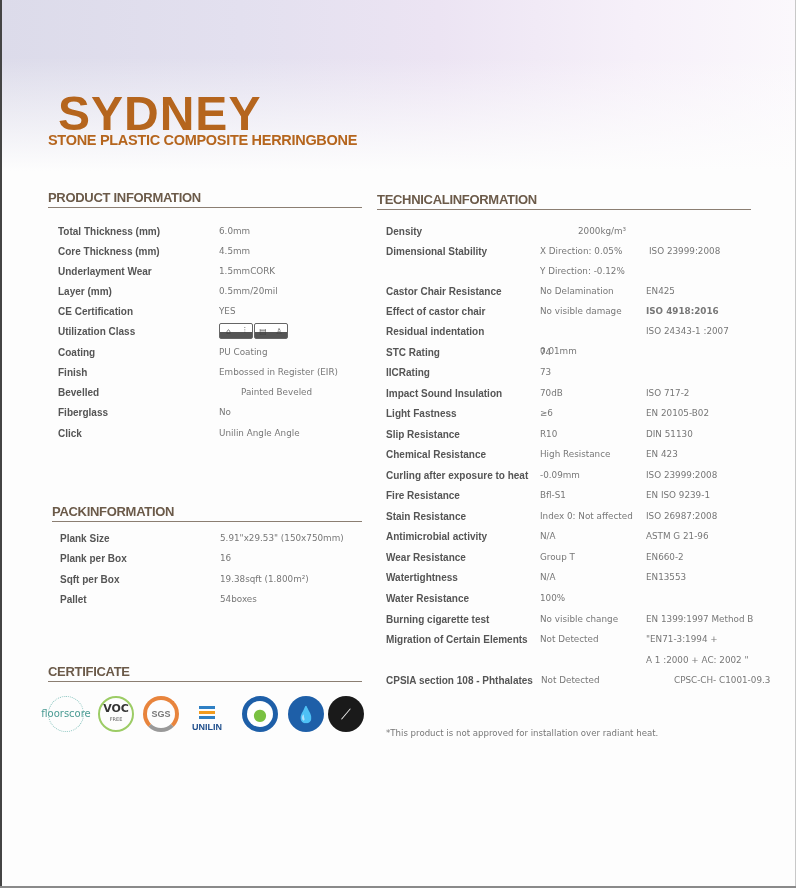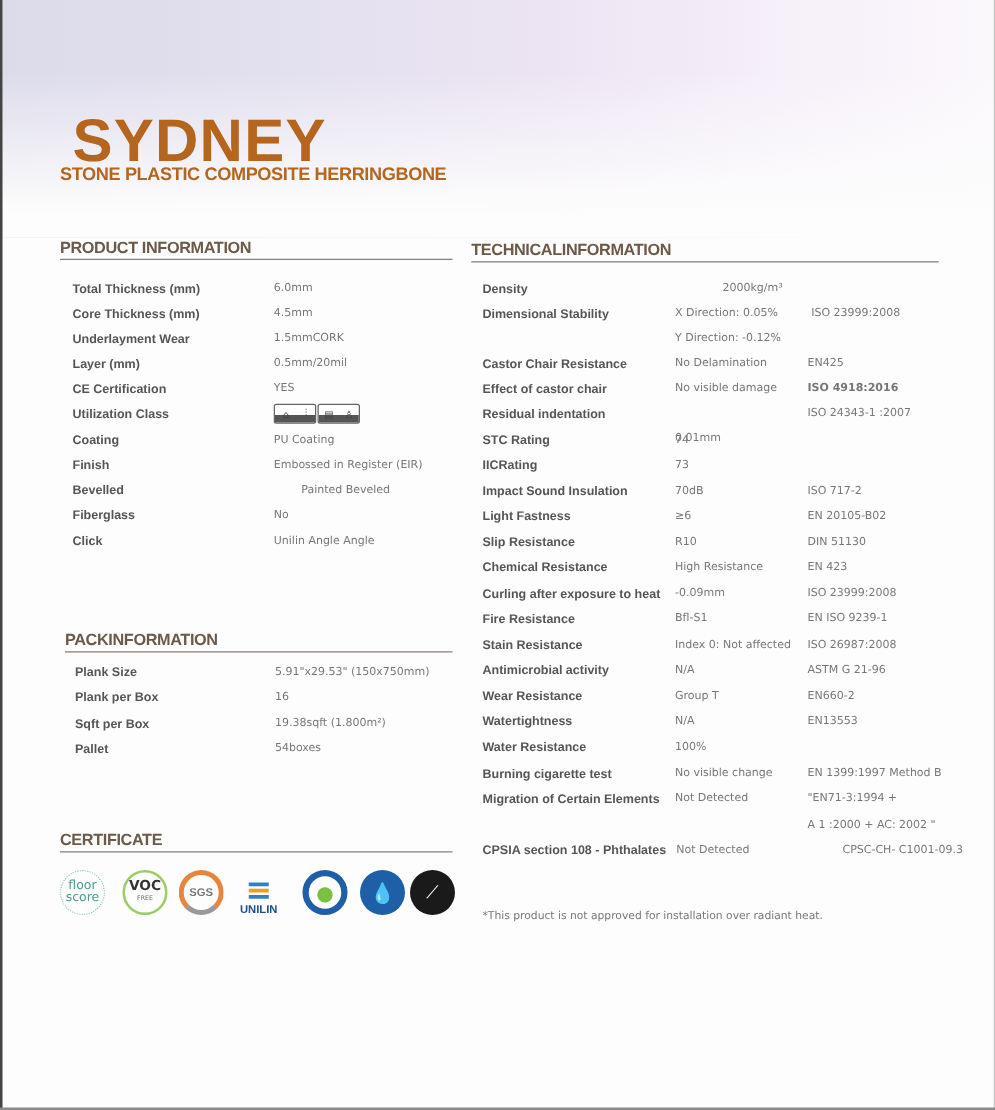--- a/index.html
+++ b/index.html
@@ -134,21 +134,21 @@
   </div>
   <div class="row" style="left:60px; top:594px;">
     <span class="lbl">Pallet</span>
     <span class="val" style="left:160px;">54boxes</span>
   </div>
 </div>
 
 <div class="section-head" style="left:48px; top:664px; width:314px;">CERTIFICATE</div>
 
 <div class="cert-logos">
-  <div class="logo" style="left:0; border:1.5px dotted #8cc6c0; flex-direction:column; line-height:10px;">
+  <div class="logo" style="left:0; border:1.5px dotted #8cc6c0; flex-direction:row; line-height:10px;">
     <span style="font-size:10px; color:#4a9b93;">floor</span>
     <span style="font-size:10px; color:#4a9b93;">score</span>
   </div>
   <div class="logo" style="left:50px; border:2px solid #9ccc65; flex-direction:column; line-height:10px;">
     <span style="font-size:11px; font-weight:bold; color:#333;">VOC</span>
     <span style="font-size:5px; color:#666;">FREE</span>
   </div>
   <div class="logo" style="left:95px; border:4px solid #e8843c; border-bottom-color:#999;">
     <span style="font-size:9px; font-weight:bold; color:#777; font-family:'Liberation Sans',sans-serif;">SGS</span>
   </div>

